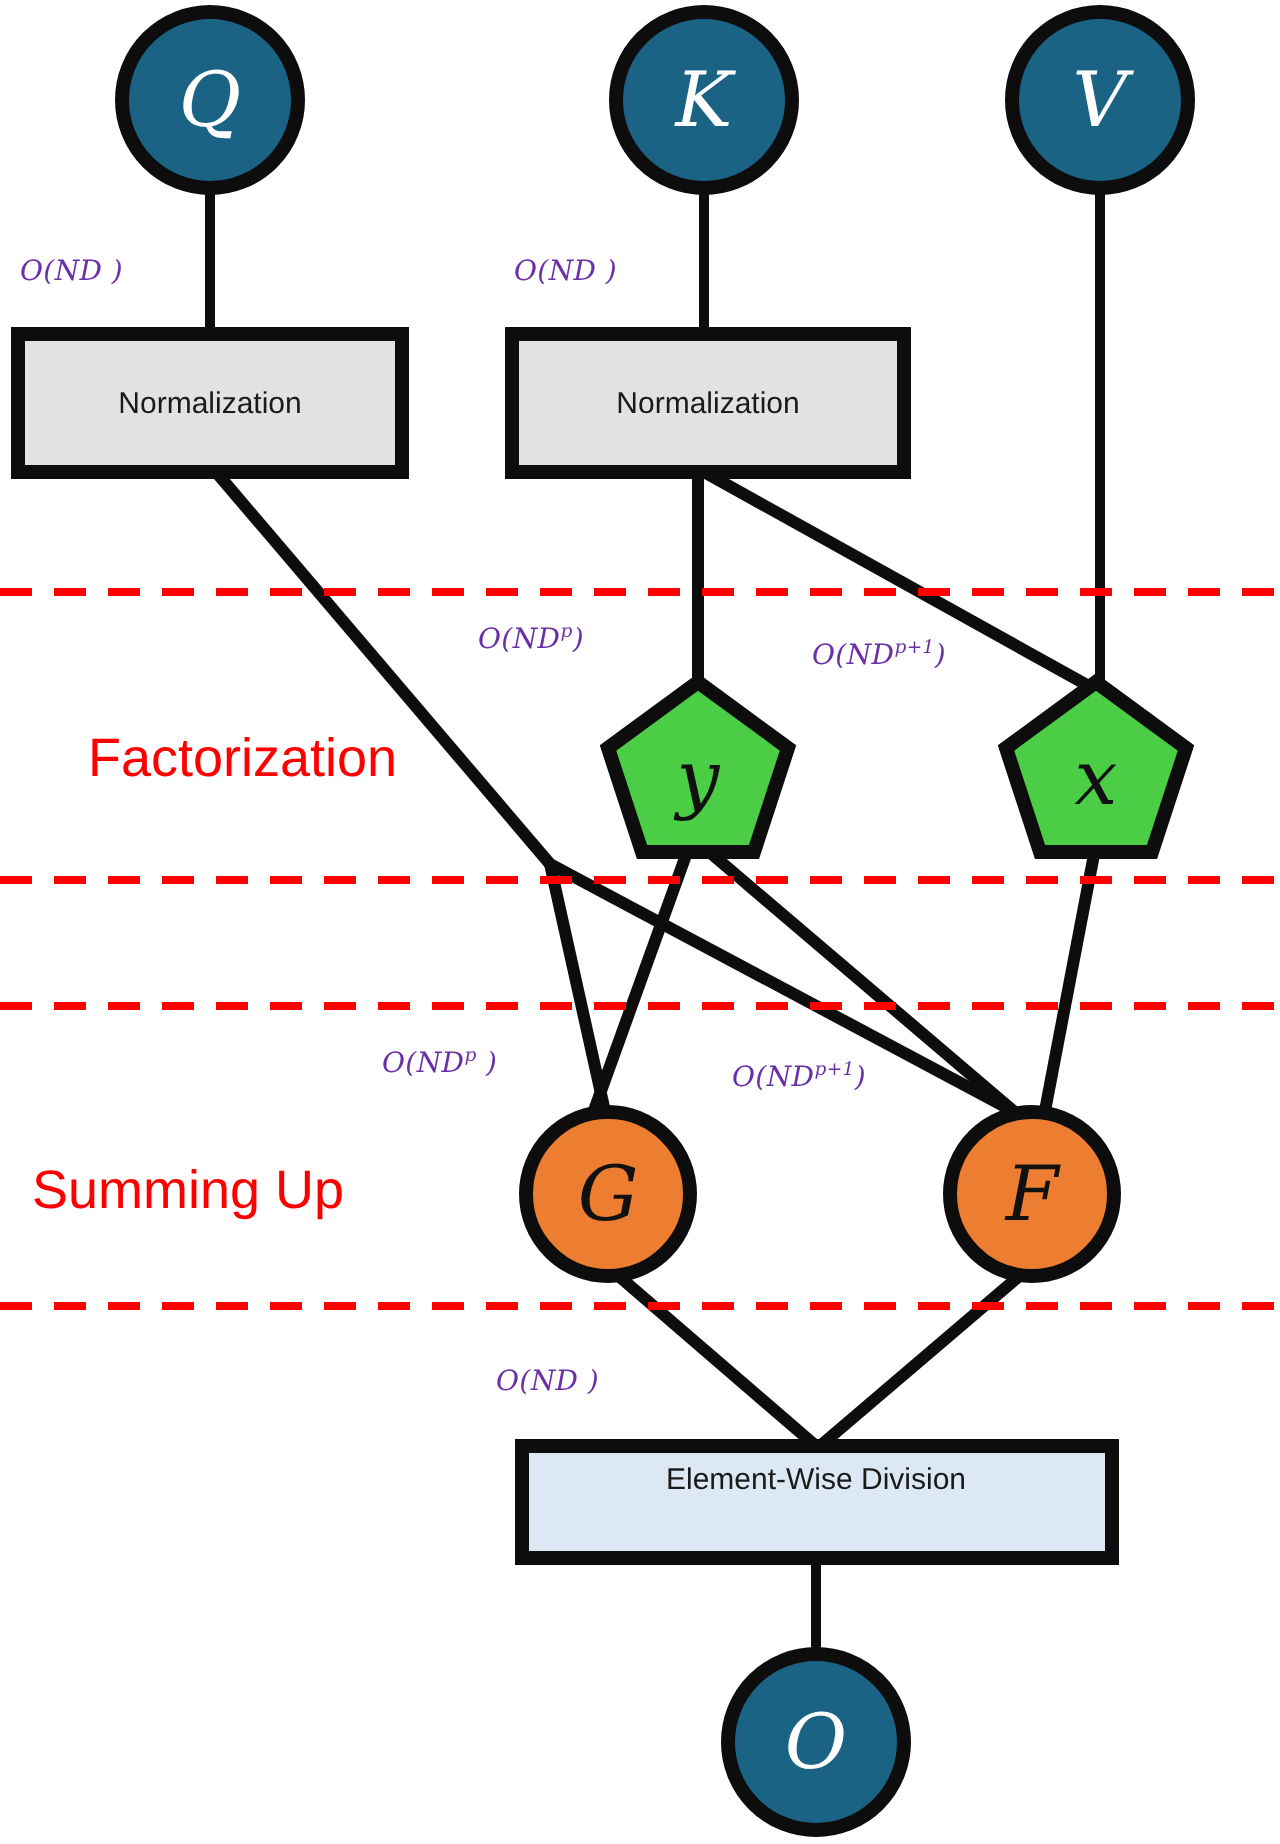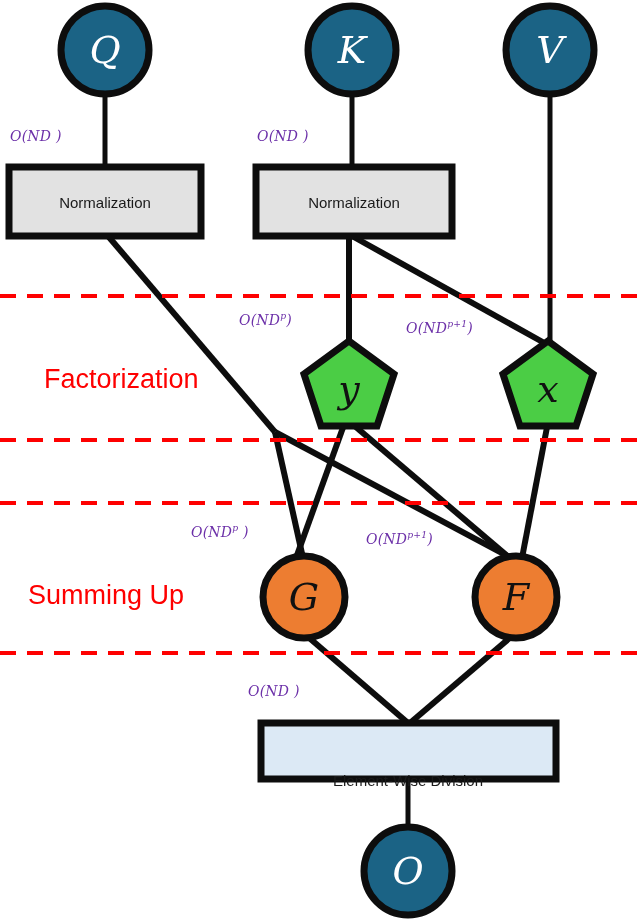--- a/index.html
+++ b/index.html
@@ -166,21 +166,21 @@
   <div class="lbl node-letter letter-black centerbox" style="left:349px; top:389px;">y</div>
   <div class="lbl node-letter letter-black centerbox" style="left:548px; top:389px;">x</div>
 
   <div class="lbl node-letter letter-black centerbox" style="left:304px; top:597px;">G</div>
   <div class="lbl node-letter letter-black centerbox" style="left:516px; top:597px;">F</div>
 
   <div class="lbl node-letter letter-white centerbox" style="left:408px; top:871px;">O</div>
 
   <div class="lbl box-text centerbox" style="left:105px; top:202px;">Normalization</div>
   <div class="lbl box-text centerbox" style="left:354px; top:202px;">Normalization</div>
-  <div class="lbl box-text centerbox" style="left:408px; top:780px;">Element-Wise Division</div>
+  <div class="lbl box-text centerbox" style="left:408px; top:740px;">Element-Wise Division</div>
 
   <div class="lbl complexity" style="left:10px; top:129px;">
     <span>O(ND </span><sup></sup><span>)</span>
   </div>
 
   <div class="lbl complexity" style="left:257px; top:129px;">
     <span>O(ND </span><sup></sup><span>)</span>
   </div>
 
   <div class="lbl complexity" style="left:239px; top:313px;">
@@ -197,15 +197,15 @@
 
   <div class="lbl complexity" style="left:366px; top:532px;">
     <span>O(ND</span><sup>p+1</sup><span>)</span>
   </div>
 
   <div class="lbl complexity" style="left:248px; top:684px;">
     <span>O(ND </span><sup></sup><span>)</span>
   </div>
 
   <div class="lbl stage-label" style="left:16px; top:366px;margin-left:28px;">Factorization</div>
-  <div class="lbl stage-label" style="left:28px; top:582px;text-align:center;">Summing Up</div>
+  <div class="lbl stage-label" style="left:16px; top:582px;text-align:center;">Summing Up</div>
 
 </div>
 
 </body></html>

